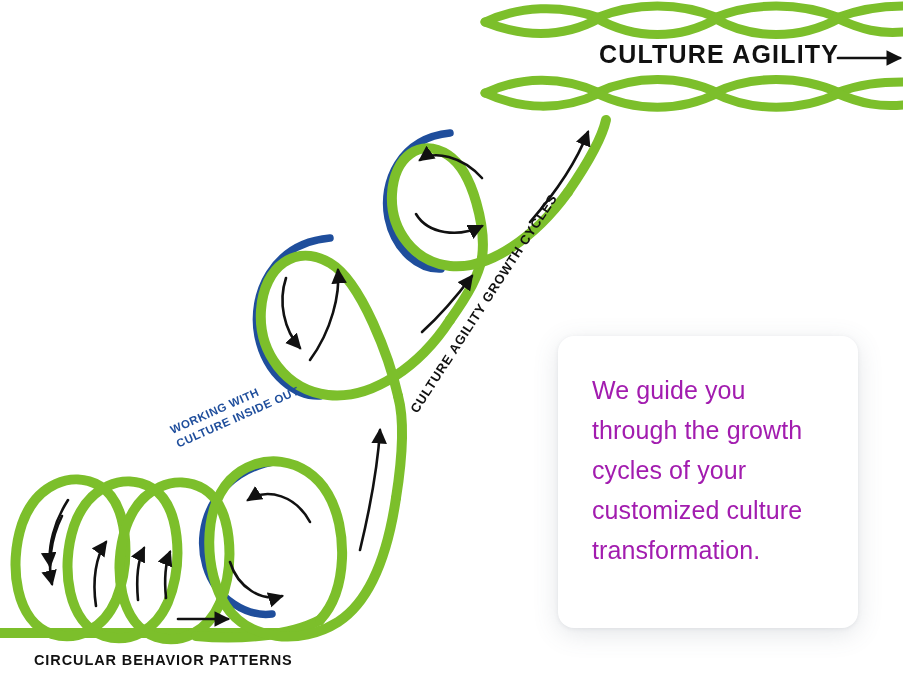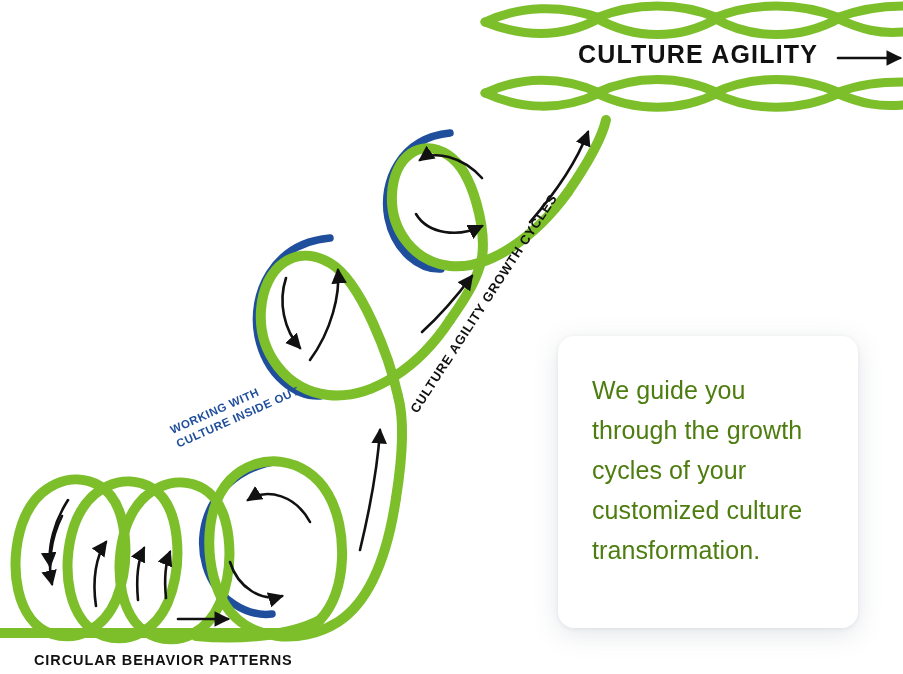--- a/index.html
+++ b/index.html
@@ -9,21 +9,21 @@
     font-family:"Liberation Sans", sans-serif;
     overflow:hidden;
     position:relative;
   }
   #stage{position:absolute;left:0;top:0;width:903px;height:674px;}
   svg.layer{position:absolute;left:0;top:0;width:903px;height:674px;overflow:visible;}
 
   
   #heading{
     position:absolute;
-    left:578px;top:42px;
+    left:599px;top:42px;
     font-size:25px;
     font-weight:bold;
     letter-spacing:1.2px;
     color:#111111;
     white-space:nowrap;
     line-height:1;
   }
 
   
   #bottom-label{
@@ -71,21 +71,21 @@
     position:absolute;
     left:558px;top:336px;
     width:300px;height:292px;
     background:#ffffff;
     border-radius:16px;
     box-shadow:0 6px 26px rgba(90,100,120,0.16), 0 1px 4px rgba(90,100,120,0.10);
     box-sizing:border-box;
     padding:34px 30px 0 34px;
   }
   #quote-text{
-    color:#4d7c0f;
+    color:#a21caf;
     font-size:25px;
     line-height:40px;
     letter-spacing:0.1px;
   }
 </style>
 </head>
 <body>
 
 <div id="stage">
 

